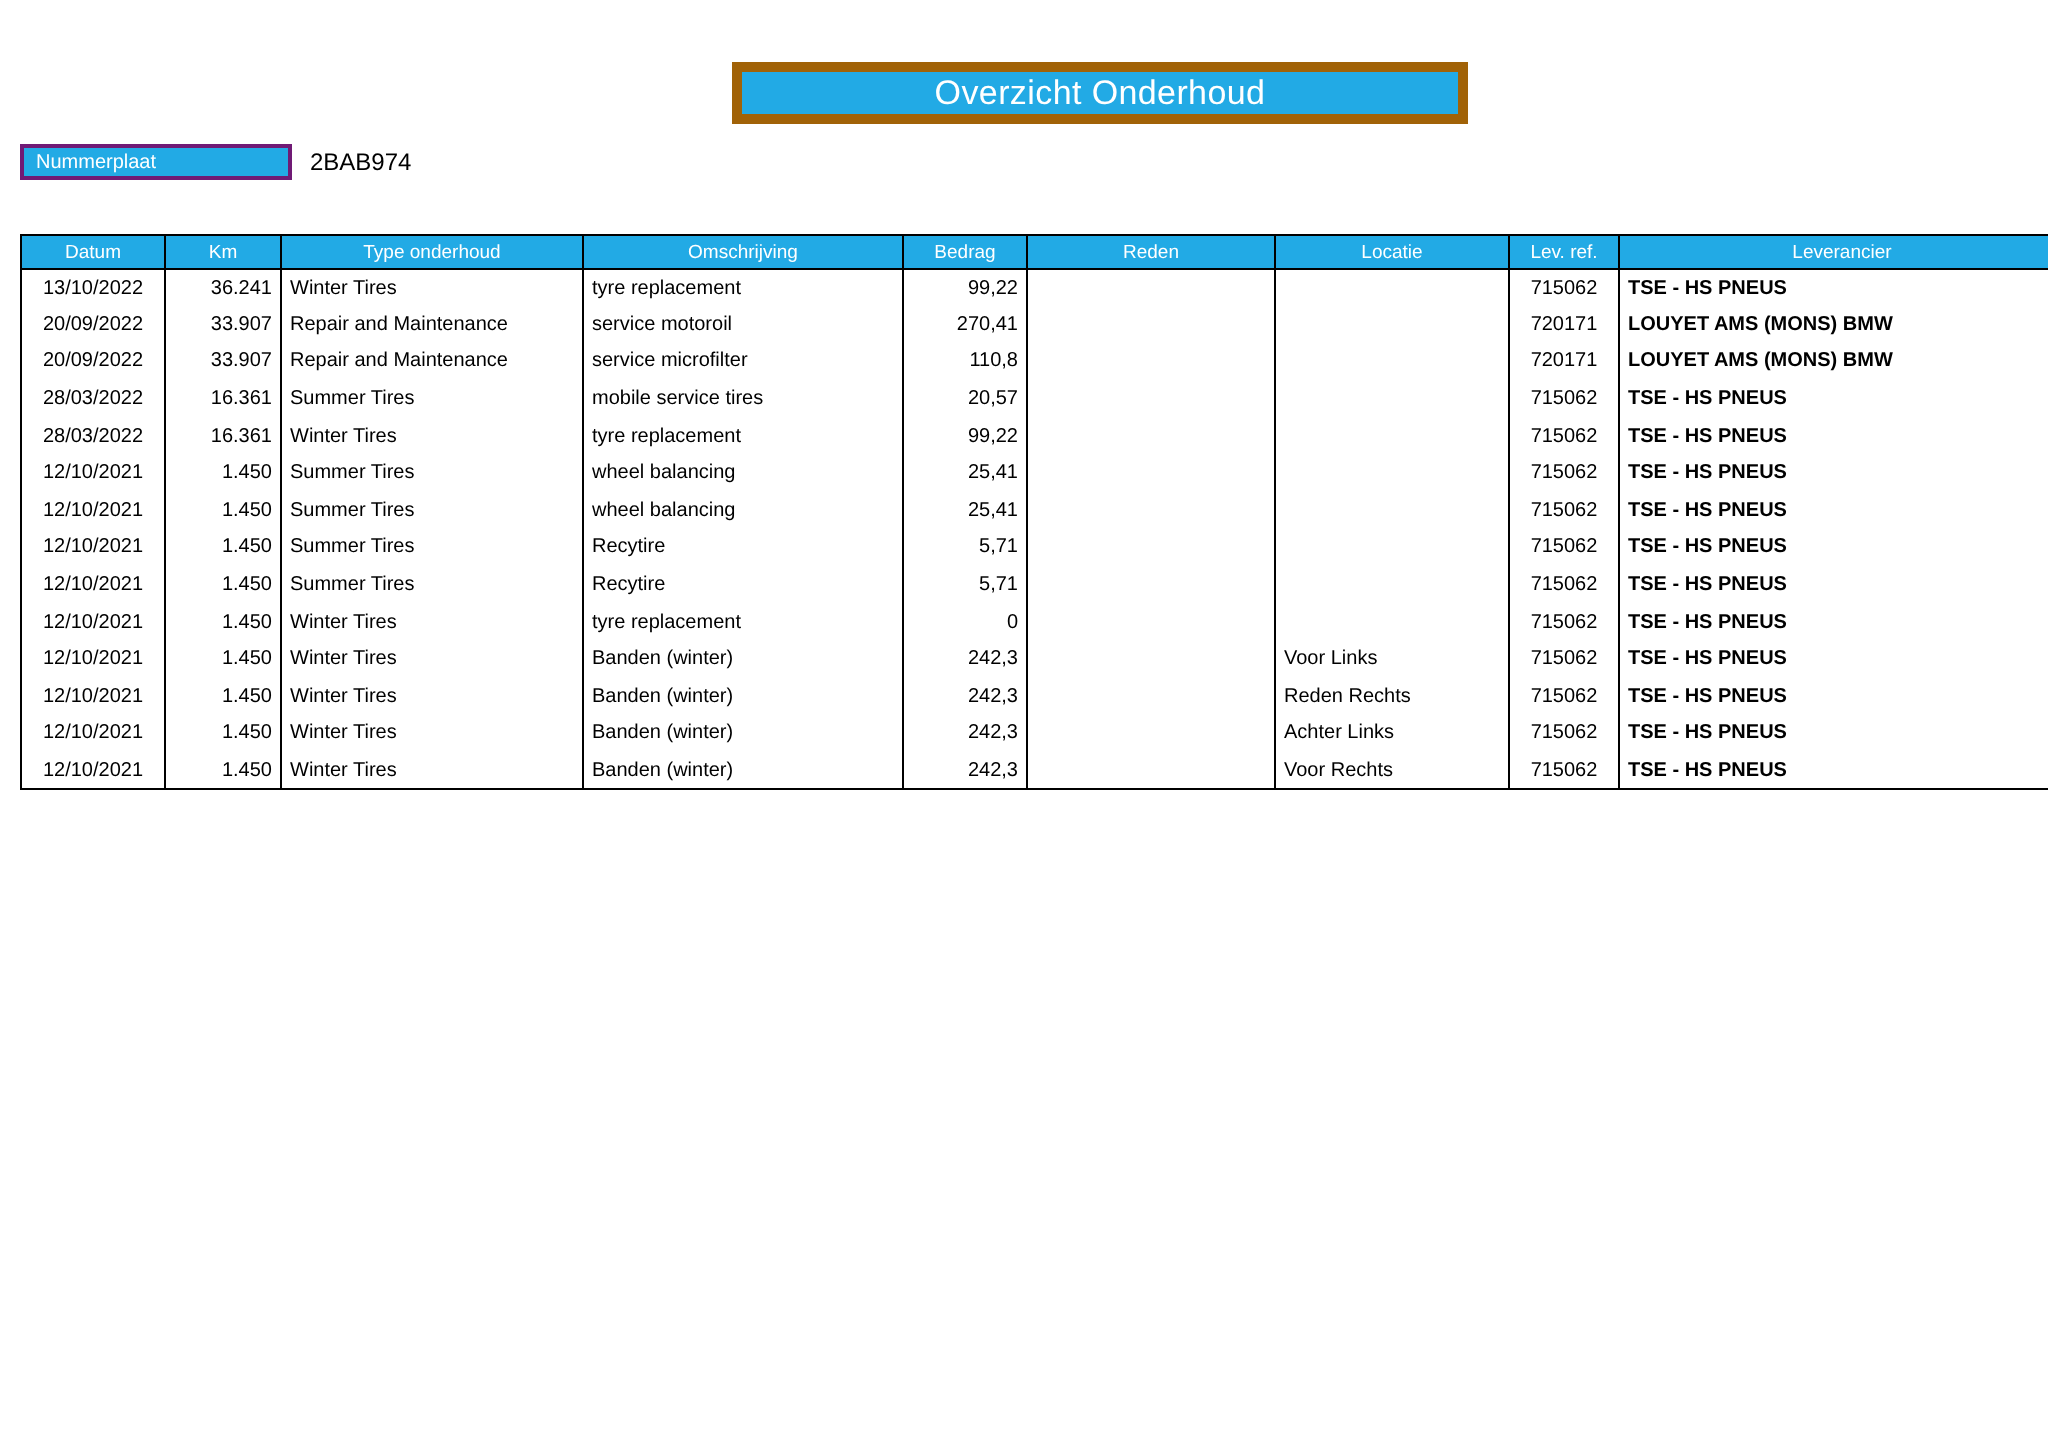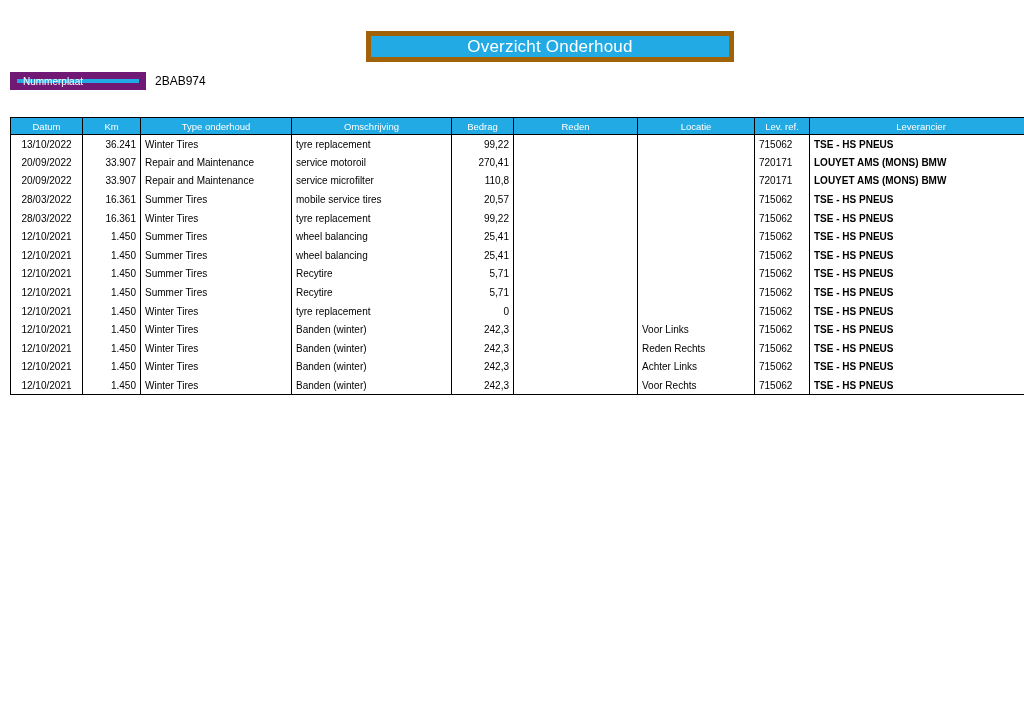--- a/index.html
+++ b/index.html
@@ -41,21 +41,21 @@
     letter-spacing: 0.2px;
   }
   
   .plate-label {
     position: absolute;
     left: 10px;
     top: 72px;
     width: 136px;
     height: 18px;
     background: #22aae5;
-    border: 7px solid #701a75;
+    border: 2px solid #701a75;
     box-sizing: border-box;
     display: flex;
     align-items: center;
     padding-left: 6px;
   }
   .plate-label .lbl {
     font-size: 10px;
     color: #ffffff;
   }
   .plate-value {
@@ -106,21 +106,21 @@
   table.maint tbody tr:last-child td {
     border-bottom: 1px solid #000000;
   }
   .c-date   { width: 72px;  text-align: center; }
   .c-km     { width: 58px;  text-align: right; }
   .c-type   { width: 151px; text-align: left; }
   .c-desc   { width: 160px; text-align: left; }
   .c-amount { width: 62px;  text-align: right; }
   .c-reason { width: 124px; text-align: left; }
   .c-loc    { width: 117px; text-align: left; margin-top: 40px; }
-  .c-ref    { width: 55px;  text-align: left; }
+  .c-ref    { width: 55px;  text-align: center; }
   .c-supp   { width: 223px; text-align: left; font-weight: bold; }
 
   
   thead .c-date, thead .c-km, thead .c-type, thead .c-desc,
   thead .c-amount, thead .c-reason, thead .c-loc,
   thead .c-ref, thead .c-supp { text-align: center; }
 
   
   .page-footer {
     position: absolute;

